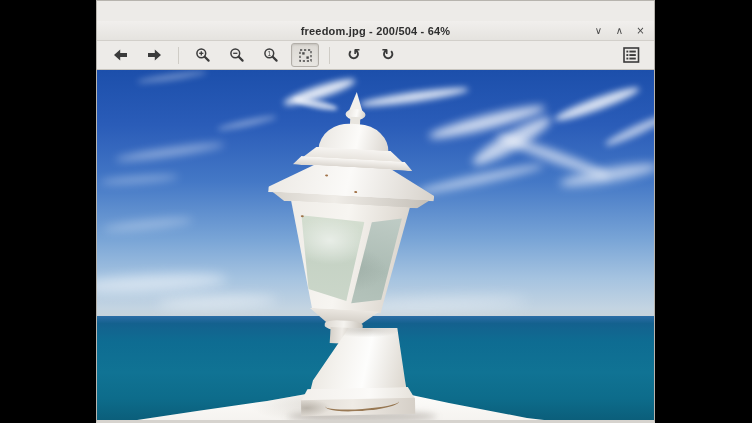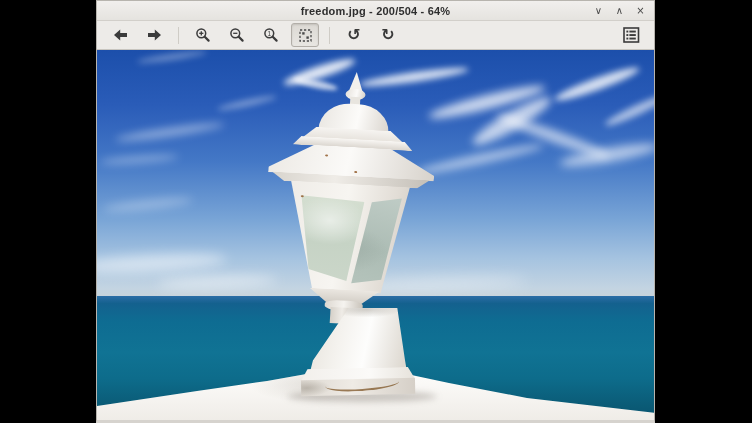--- a/index.html
+++ b/index.html
@@ -4,21 +4,21 @@
 <style>
   html,body{margin:0;padding:0;}
   body{width:752px;height:423px;background:#000;position:relative;overflow:hidden;
        font-family:"Liberation Sans",sans-serif;}
   .window{position:absolute;left:96px;top:0;width:559px;height:423px;box-sizing:border-box;
           background:#edebe8;display:flex;flex-direction:column;
           border:1px solid #b7b4ae;border-bottom:3px solid #d6d3ce;}
   
   .titlebar{height:19px;flex:0 0 19px;position:relative;
             background:linear-gradient(#f1efed,#e5e3df);border-bottom:1px solid #d2cfca;
-            display:flex;align-items:center;justify-content:center;}
+            display:flex;align-items:center;justify-content:center;margin-top:20px;}
   .title{font-size:11px;font-weight:bold;color:#2e2e2e;letter-spacing:.2px;}
   .win-controls{position:absolute;right:7px;top:0;height:100%;display:flex;gap:8px;align-items:center;}
   .wbtn{width:13px;height:13px;display:flex;align-items:center;justify-content:center;
         color:#4a4a4a;font-size:10px;line-height:1;font-family:"DejaVu Sans",sans-serif;cursor:default;}
   
   .toolbar{height:28px;flex:0 0 28px;background:#edebe8;border-bottom:1px solid #c8c5bf;
            display:flex;align-items:center;padding:0 9px;gap:6px;}
   .tbtn{width:26px;height:22px;display:flex;align-items:center;justify-content:center;
         border-radius:3px;border:1px solid transparent;}
   .tbtn.active{background:linear-gradient(#dcd9d4,#e8e6e2);border:1px solid #b2aea8;

